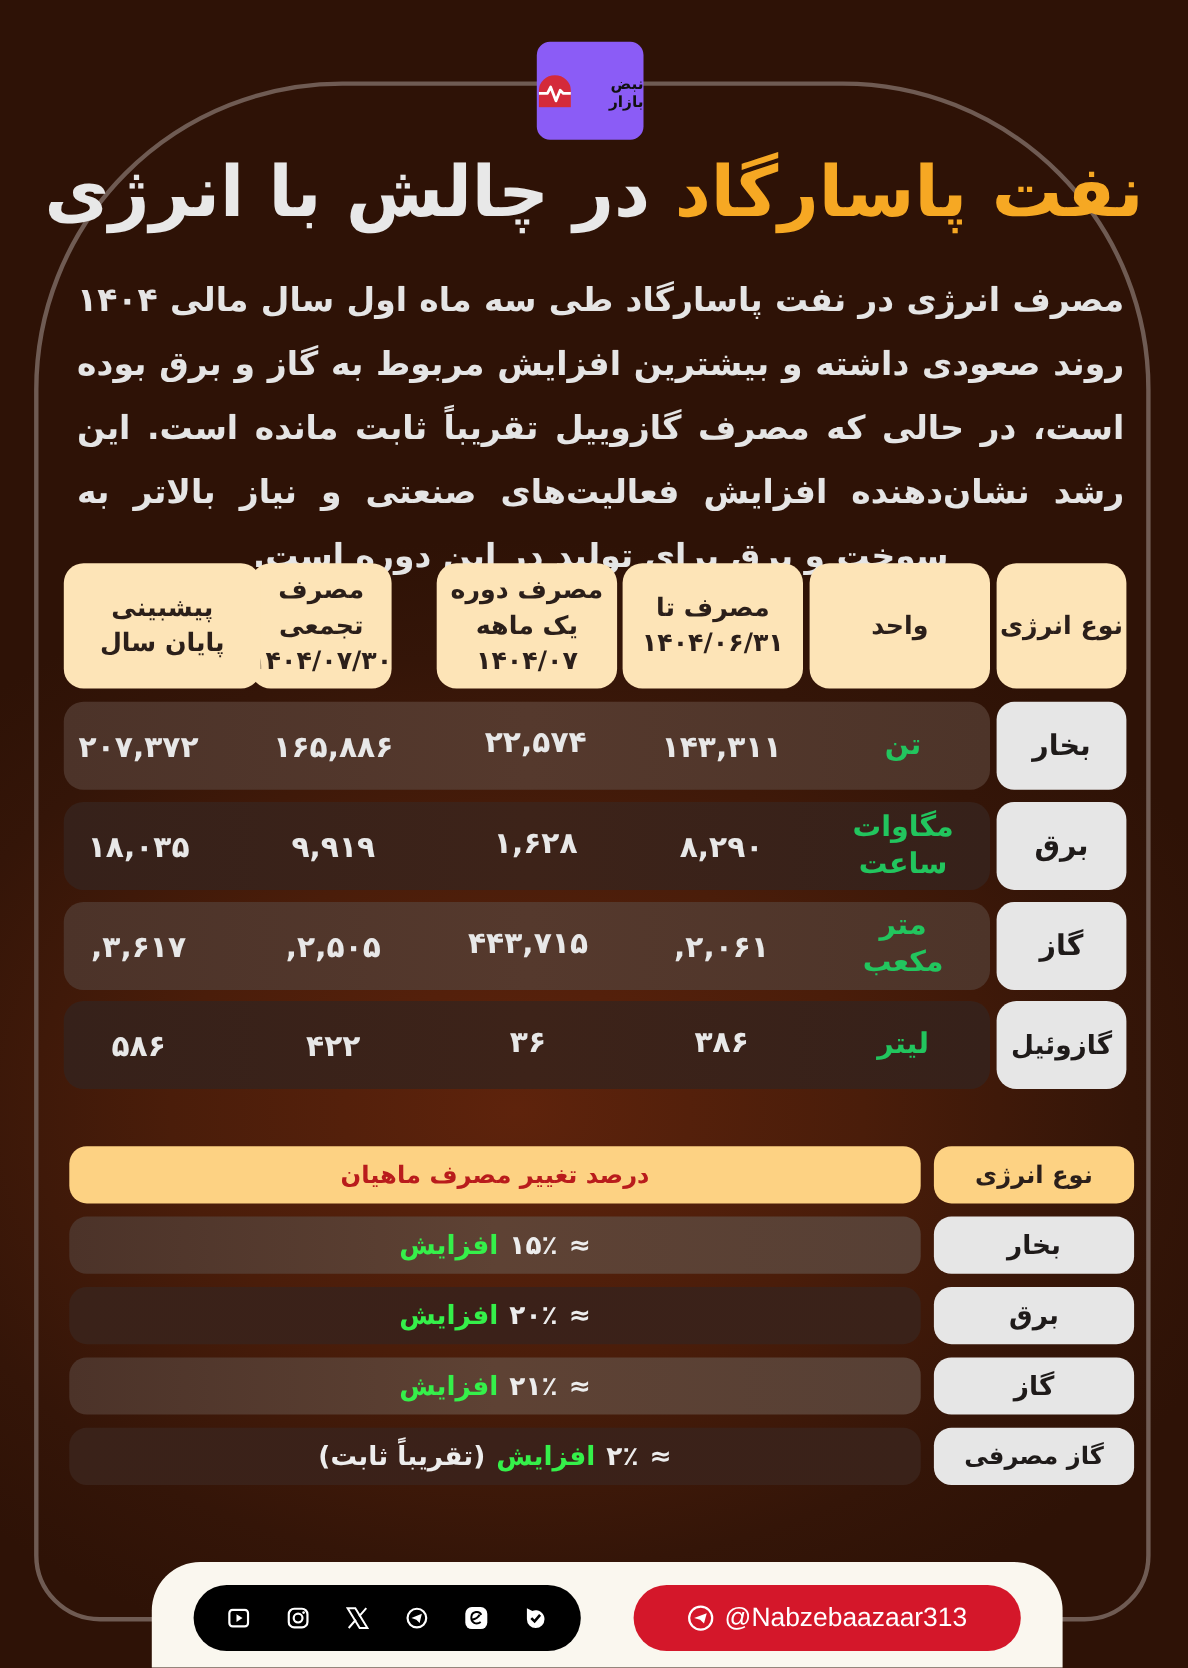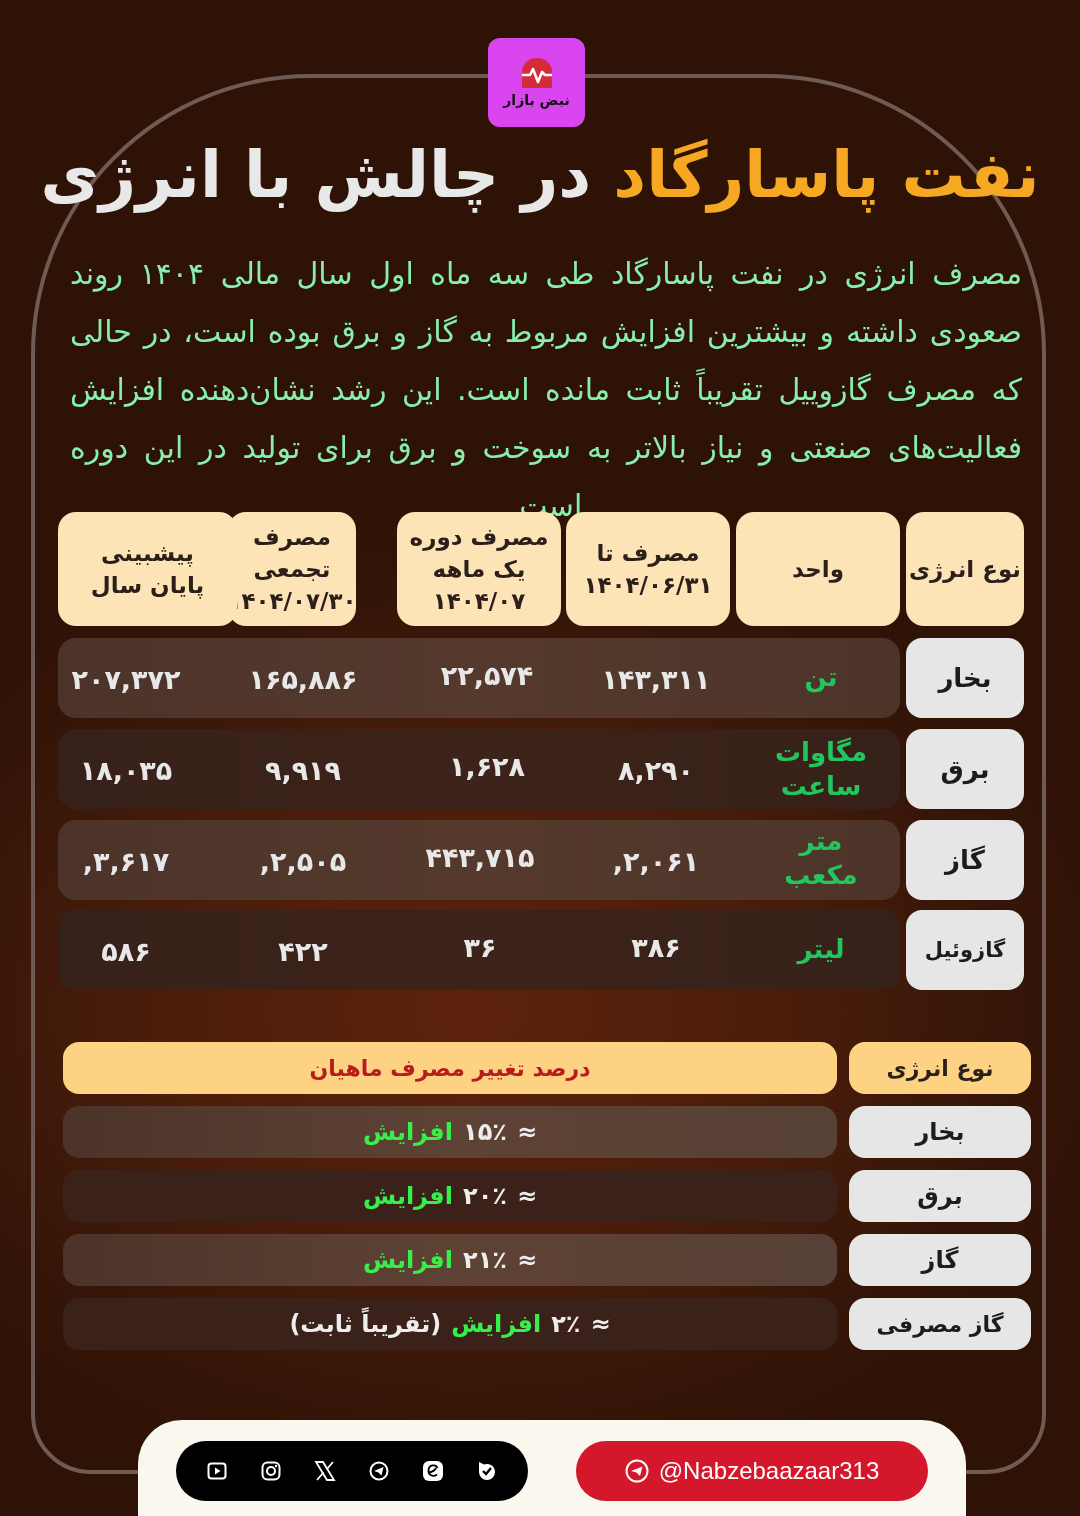--- a/index.html
+++ b/index.html
@@ -12,36 +12,37 @@
     color: #e6e6e6;
   }
   .frame {
     position: absolute; left: 31px; top: 74px; width: 1015px; height: 1400px;
     border: 4px solid #6f5b53;
     border-radius: 280px 280px 60px 60px;
     pointer-events: none;
   }
   .logo {
     position: absolute; left: 488px; top: 38px; width: 97px; height: 89px;
-    background: #d946ef; border-radius: 12px;
-    display: flex; flex-direction: column; align-items: center; justify-content: center;
+    background: #8b5cf6; border-radius: 12px;
+    display: flex; align-items: center; justify-content: center;
   }
   .logo-mark { width: 34px; height: 30px; }
   .logo-text { direction: rtl; color: #111; font-size: 14px; font-weight: bold; margin-top: 4px; }
   .title {
     position: absolute; left: 0; right: 0; top: 138px; text-align: center;
     direction: rtl; font-size: 64px; font-weight: bold; color: #e8e8e8;
     font-family: "DejaVu Sans", sans-serif; letter-spacing: -1px;
   }
   .title .accent { color: #f6a823; }
   .intro {
     position: absolute; left: 70px; right: 58px; top: 245px;
     direction: rtl; text-align: justify; text-align-last: center;
-    font-size: 30px; line-height: 58px; color: #86efac;
+    font-size: 30px; line-height: 58px; color: #e5e5e5;
     font-family: "DejaVu Sans", sans-serif;
+    font-weight: bold;
   }
   
   .t1-head { position: absolute; top: 512px; height: 114px; }
   .hcell {
     position: absolute; top: 0; height: 114px;
     background: #fde4b7; border-radius: 18px;
     display: flex; flex-direction: column; align-items: center; justify-content: center;
     direction: rtl; color: #2b1f1a; font-weight: bold; font-size: 23px; line-height: 32px; text-align: center;
   }
   .row-bg {
@@ -178,21 +179,21 @@
   <div class="unit" style="top:824px;">
     <div>متر</div>
     <div>مکعب</div>
   </div>
   <div class="num" style="left:576px;top:846px;">۲,۰۶۱,</div>
   <div class="num" style="left:400px;top:842px;">۴۴۳,۷۱۵</div>
   <div class="num" style="left:223px;top:846px;">۲,۵۰۵,</div>
   <div class="num" style="left:46px;top:846px;">۳,۶۱۷,</div>
 
   <div class="row-bg row-dark" style="top:910px;"></div>
-  <div class="type-cell" style="top:910px;font-size:21px;">گازوئیل</div>
+  <div class="type-cell" style="top:910px;font-size:24px;border-radius:18px;">گازوئیل</div>
   <div class="unit" style="top:932px;"><span>لیتر</span></div>
   <div class="num" style="left:576px;top:932px;">۳۸۶</div>
   <div class="num" style="left:400px;top:932px;">۳۶</div>
   <div class="num" style="left:223px;top:936px;">۴۲۲</div>
   <div class="num" style="left:46px;top:936px;">۵۸۶</div>
 </div>
 
 <div>
   <div class="t2-head-left">درصد تغییر مصرف ماهیان</div>
   <div class="t2-head-right">نوع انرژی</div>

